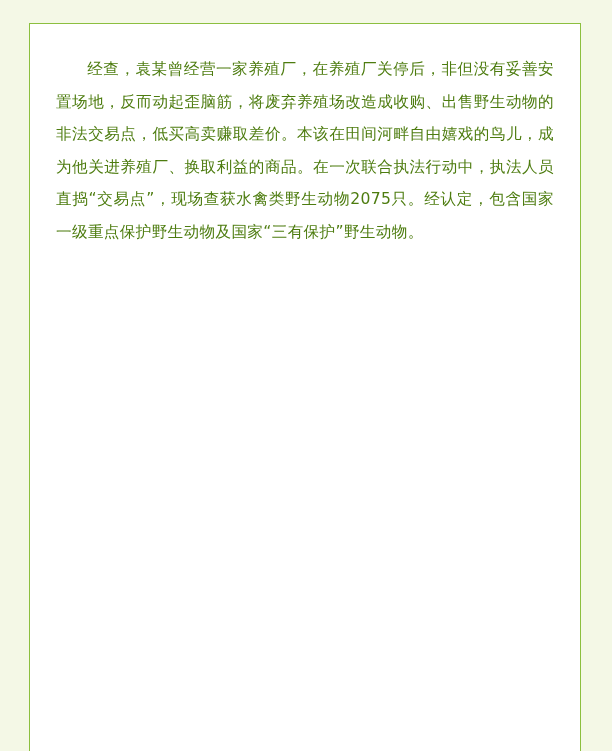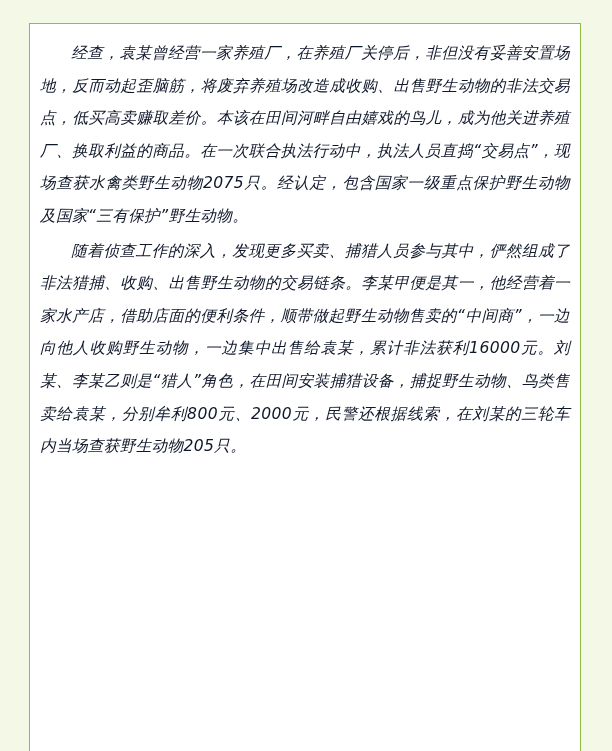--- a/index.html
+++ b/index.html
@@ -19,32 +19,30 @@
       left: 29px;
       top: 23px;
       width: 552px;
       height: 760px;
       background: #ffffff;
       border: 1px solid #8cbf3f;
       box-sizing: border-box;
       padding: 13px 10px 0 10px;
     }
     .para {
-      margin: 0;
+      margin: 16px;
       font-size: 15.6px;
       line-height: 32.6px;
-      color: #0f172a;
+      color: #4d7c0f;
       text-align: justify;
       text-indent: 2em;
       letter-spacing: 0.35px;
-      font-style: italic;
     }
     .para + .para {
       margin-top: 2px;
     }
   </style>
 </head>
 <body>
 
 <div class="box">
   <p class="para">经查，袁某曾经营一家养殖厂，在养殖厂关停后，非但没有妥善安置场地，反而动起歪脑筋，将废弃养殖场改造成收购、出售野生动物的非法交易点，低买高卖赚取差价。本该在田间河畔自由嬉戏的鸟儿，成为他关进养殖厂、换取利益的商品。在一次联合执法行动中，执法人员直捣“交易点”，现场查获水禽类野生动物2075只。经认定，包含国家一级重点保护野生动物及国家“三有保护”野生动物。</p>
-  <p class="para">随着侦查工作的深入，发现更多买卖、捕猎人员参与其中，俨然组成了非法猎捕、收购、出售野生动物的交易链条。李某甲便是其一，他经营着一家水产店，借助店面的便利条件，顺带做起野生动物售卖的“中间商”，一边向他人收购野生动物，一边集中出售给袁某，累计非法获利16000元。刘某、李某乙则是“猎人”角色，在田间安装捕猎设备，捕捉野生动物、鸟类售卖给袁某，分别牟利800元、2000元，民警还根据线索，在刘某的三轮车内当场查获野生动物205只。</p>
 </div>
 
 </body></html>

